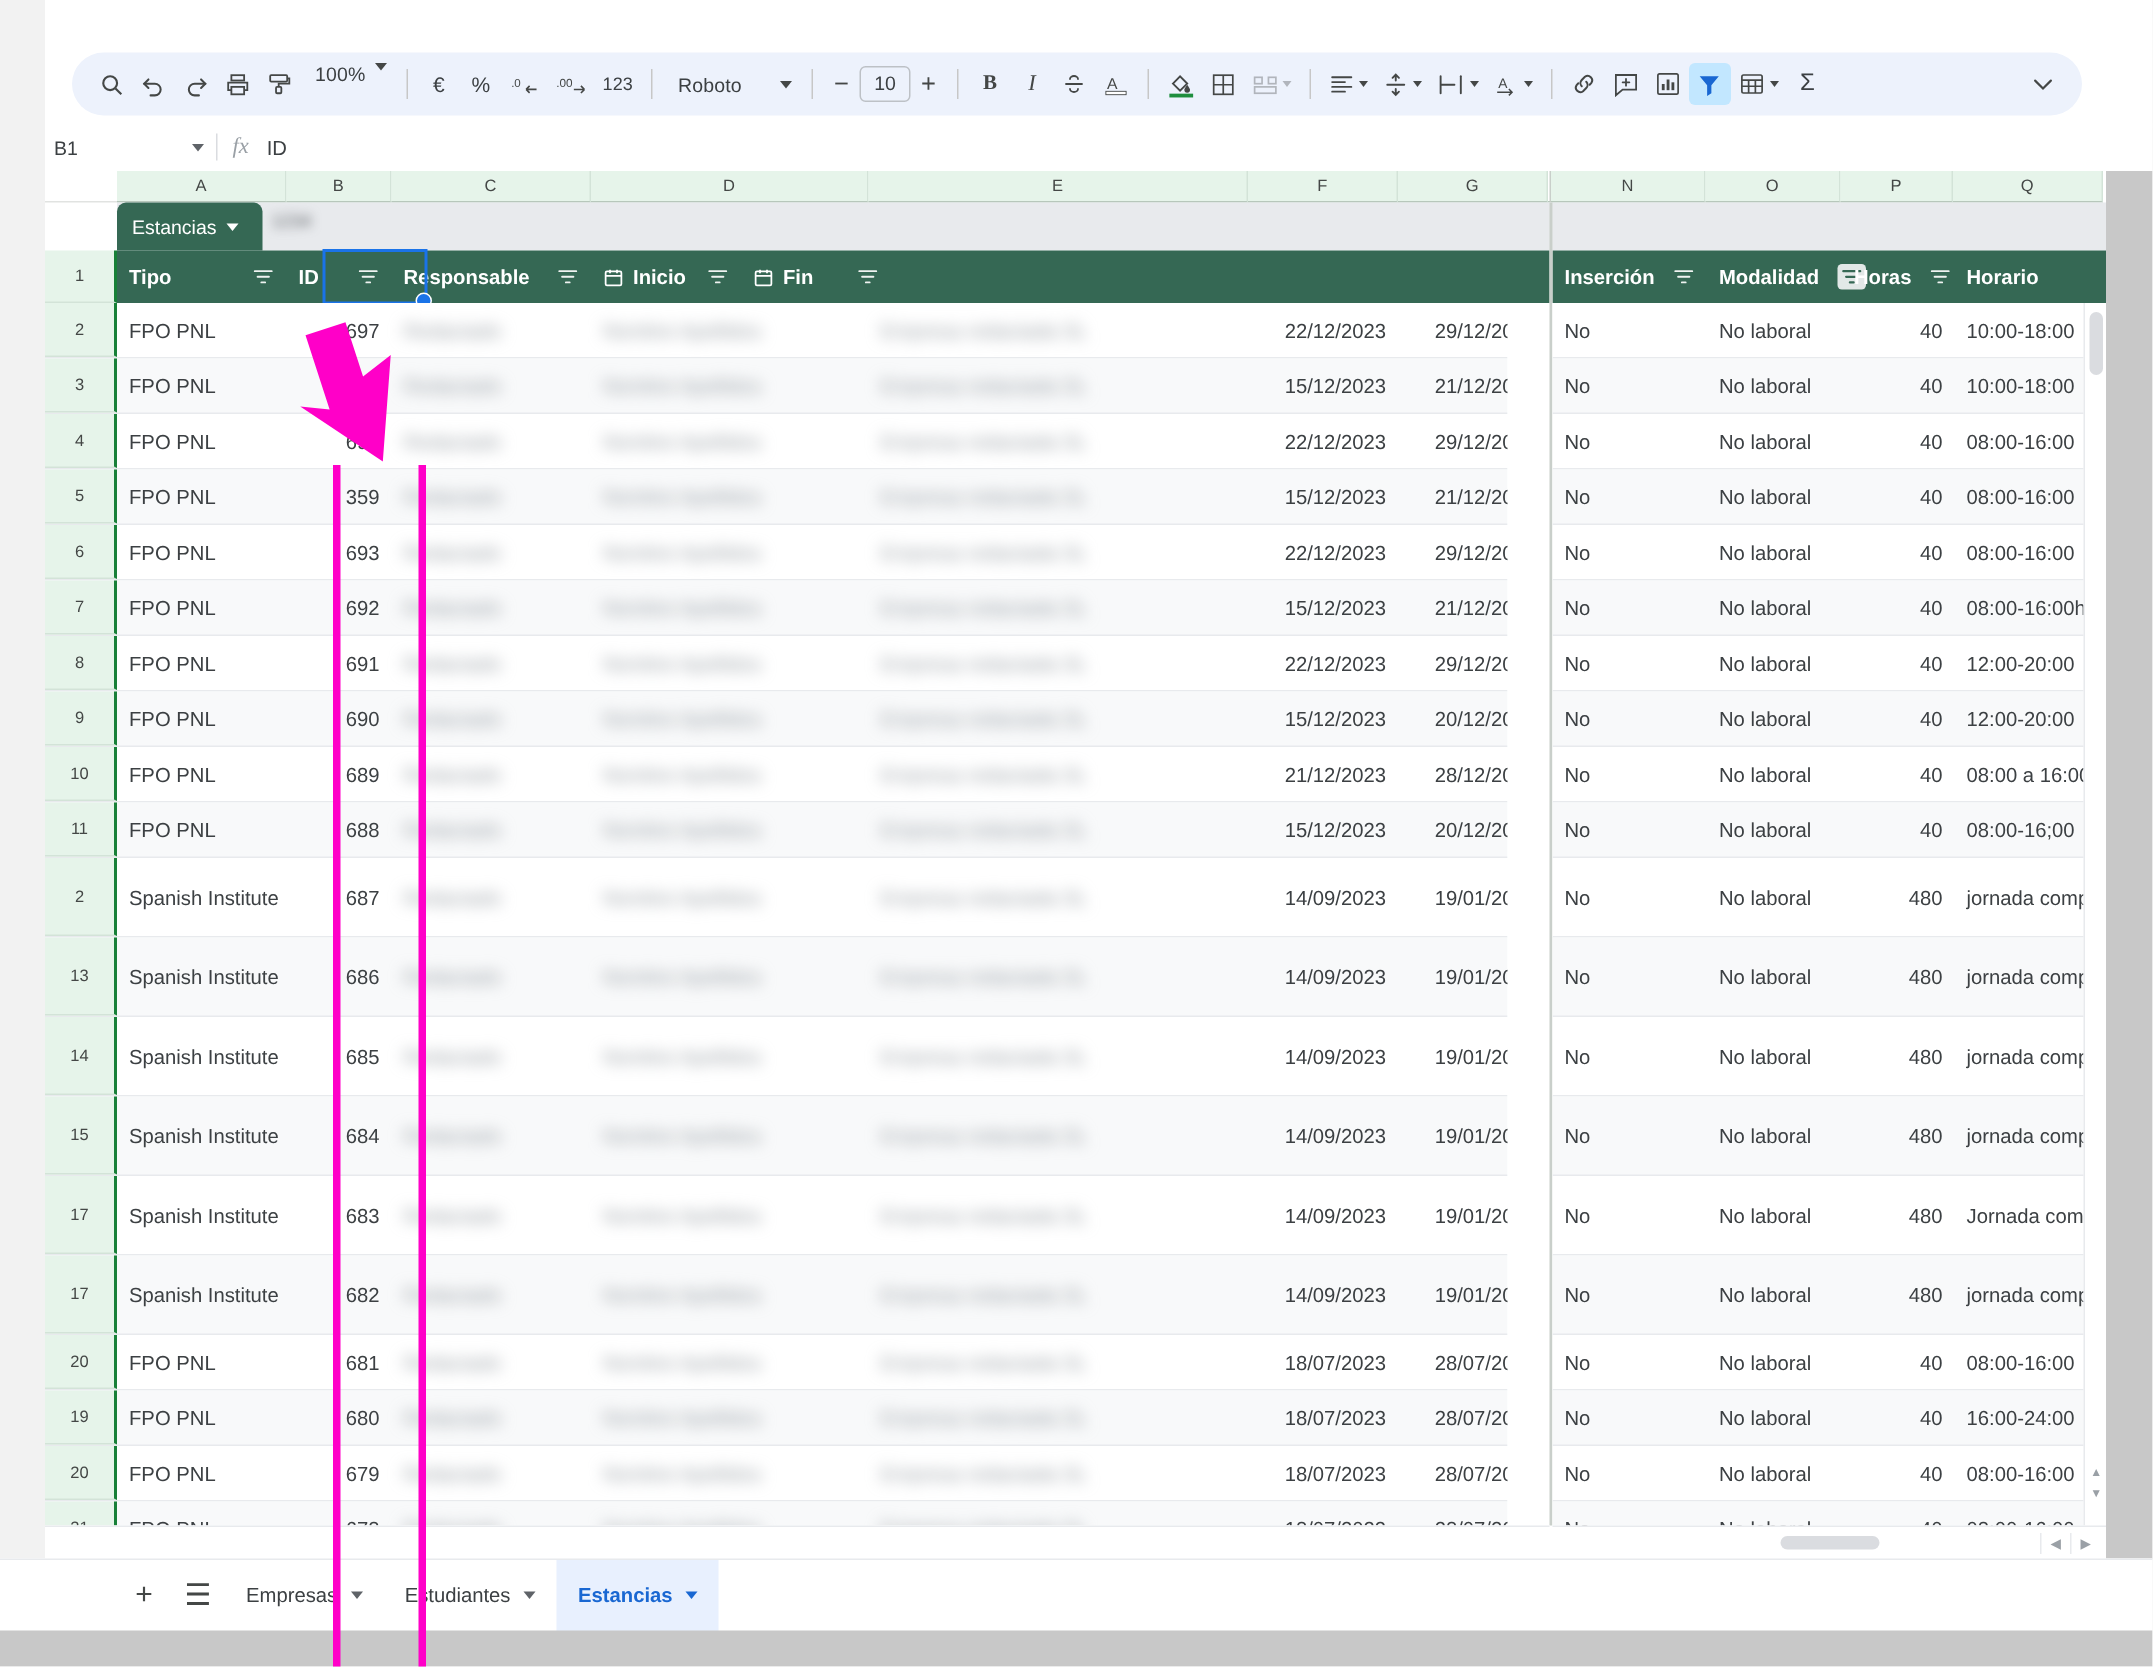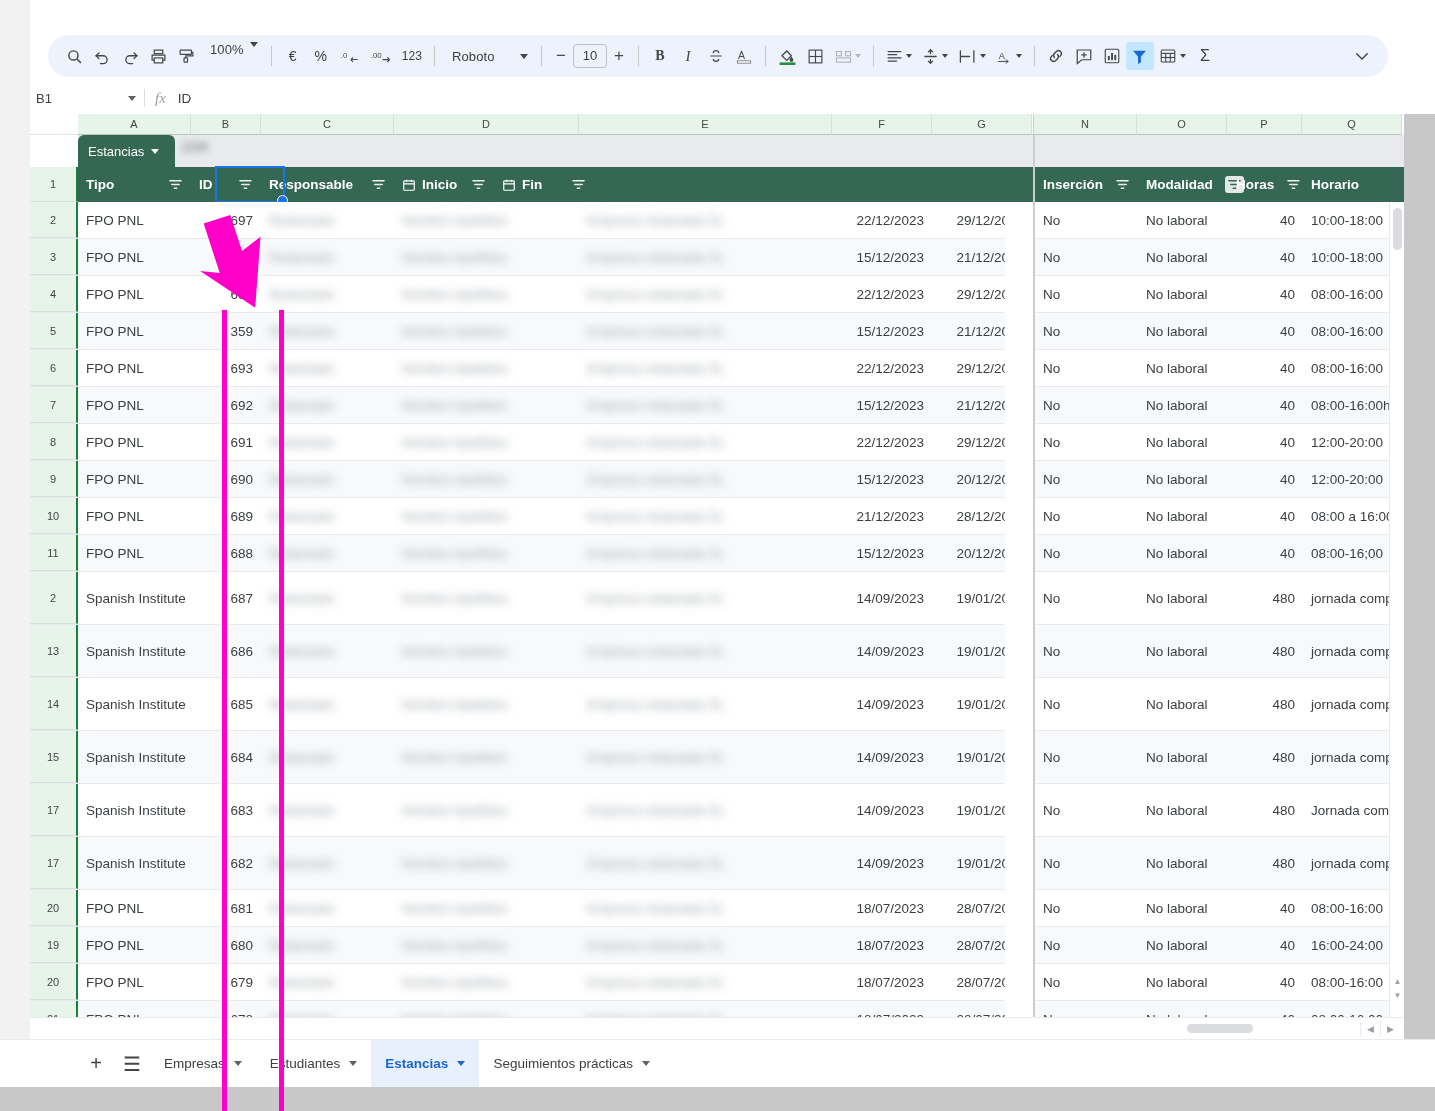--- a/index.html
+++ b/index.html
@@ -841,21 +841,17 @@
           <span class="scaret"></span>
         </div>
         <div class="stab">
           <span>Estudiantes</span>
           <span class="scaret"></span>
         </div>
         <div class="stab active">
           <span>Estancias</span>
           <span class="scaret"></span>
         </div>
-        <div class="stab">
-          <span>Seguimientos prácticas</span>
-          <span class="scaret"></span>
-        </div>
       </div>
   </div>
 
   <div class="bottom-strip"></div>
 </div>
 
 </body></html>

